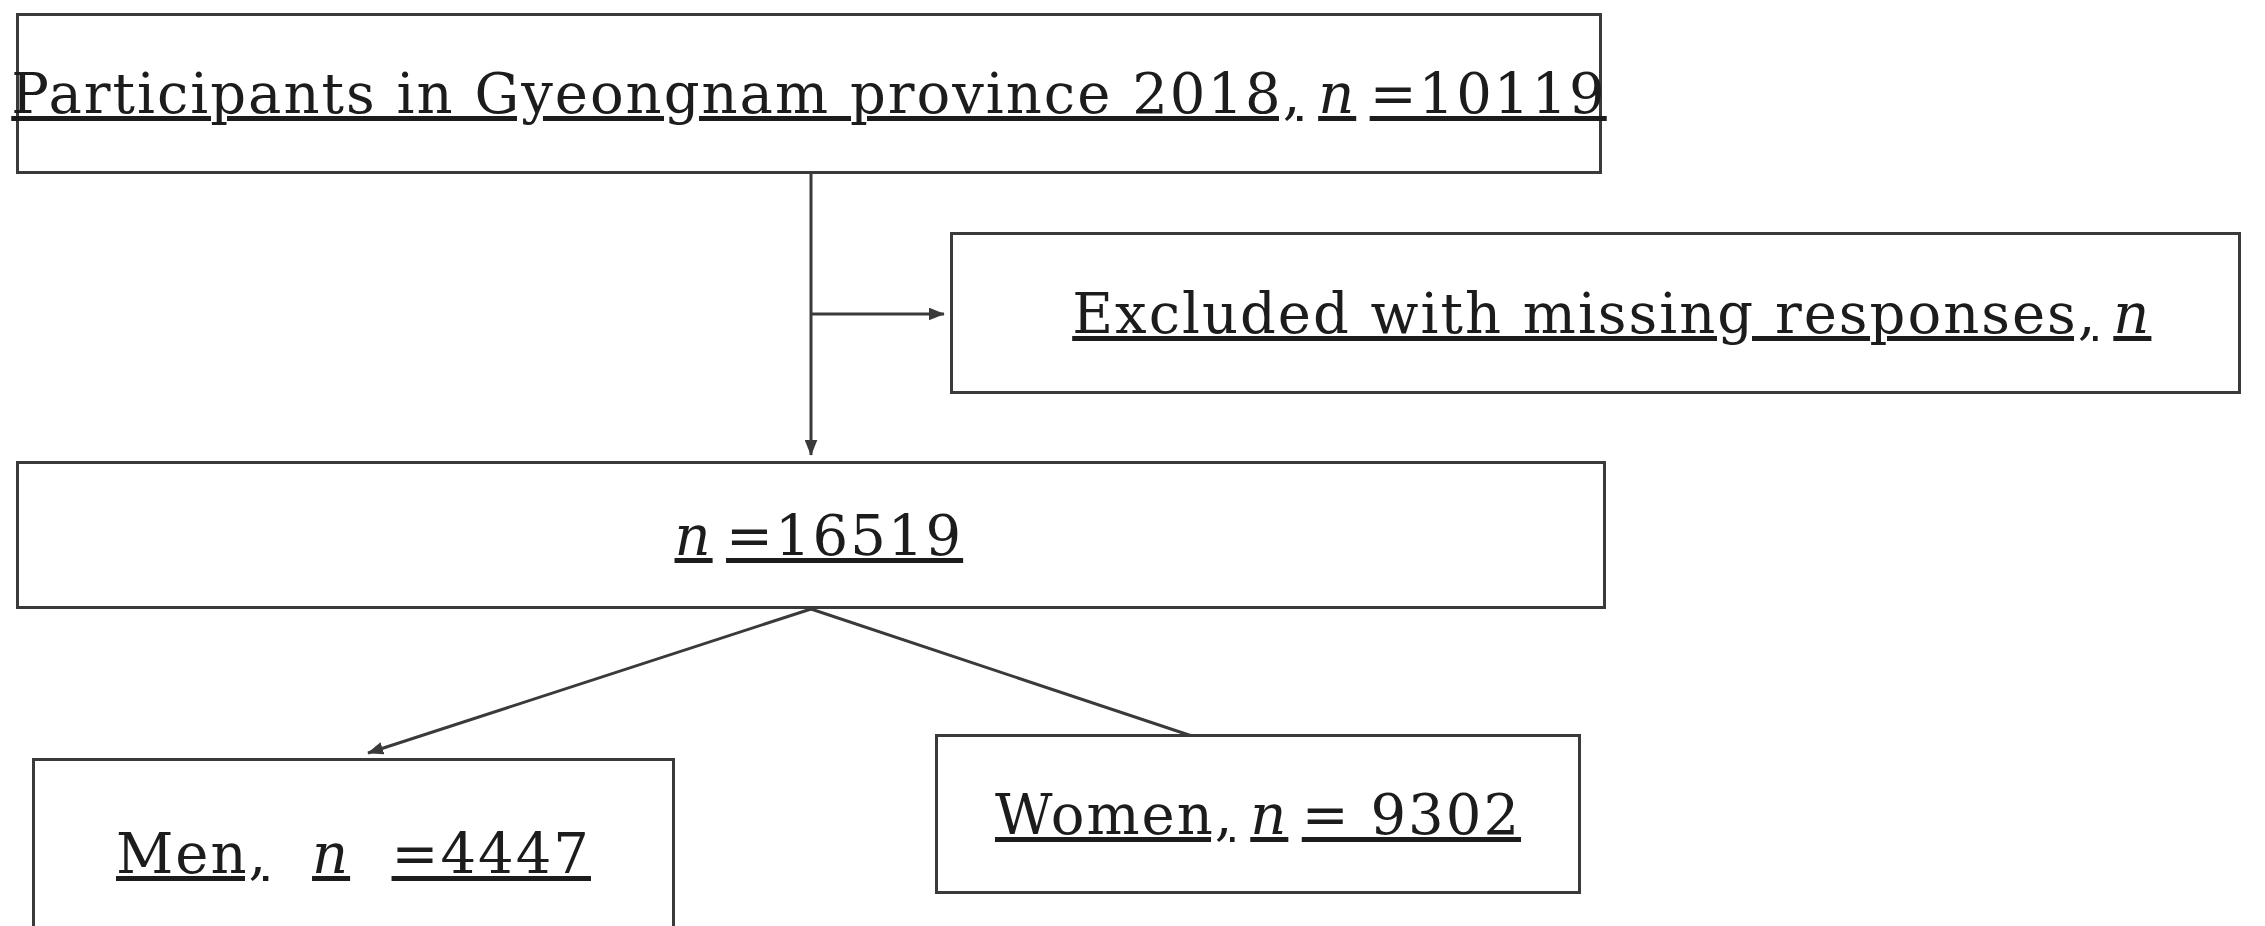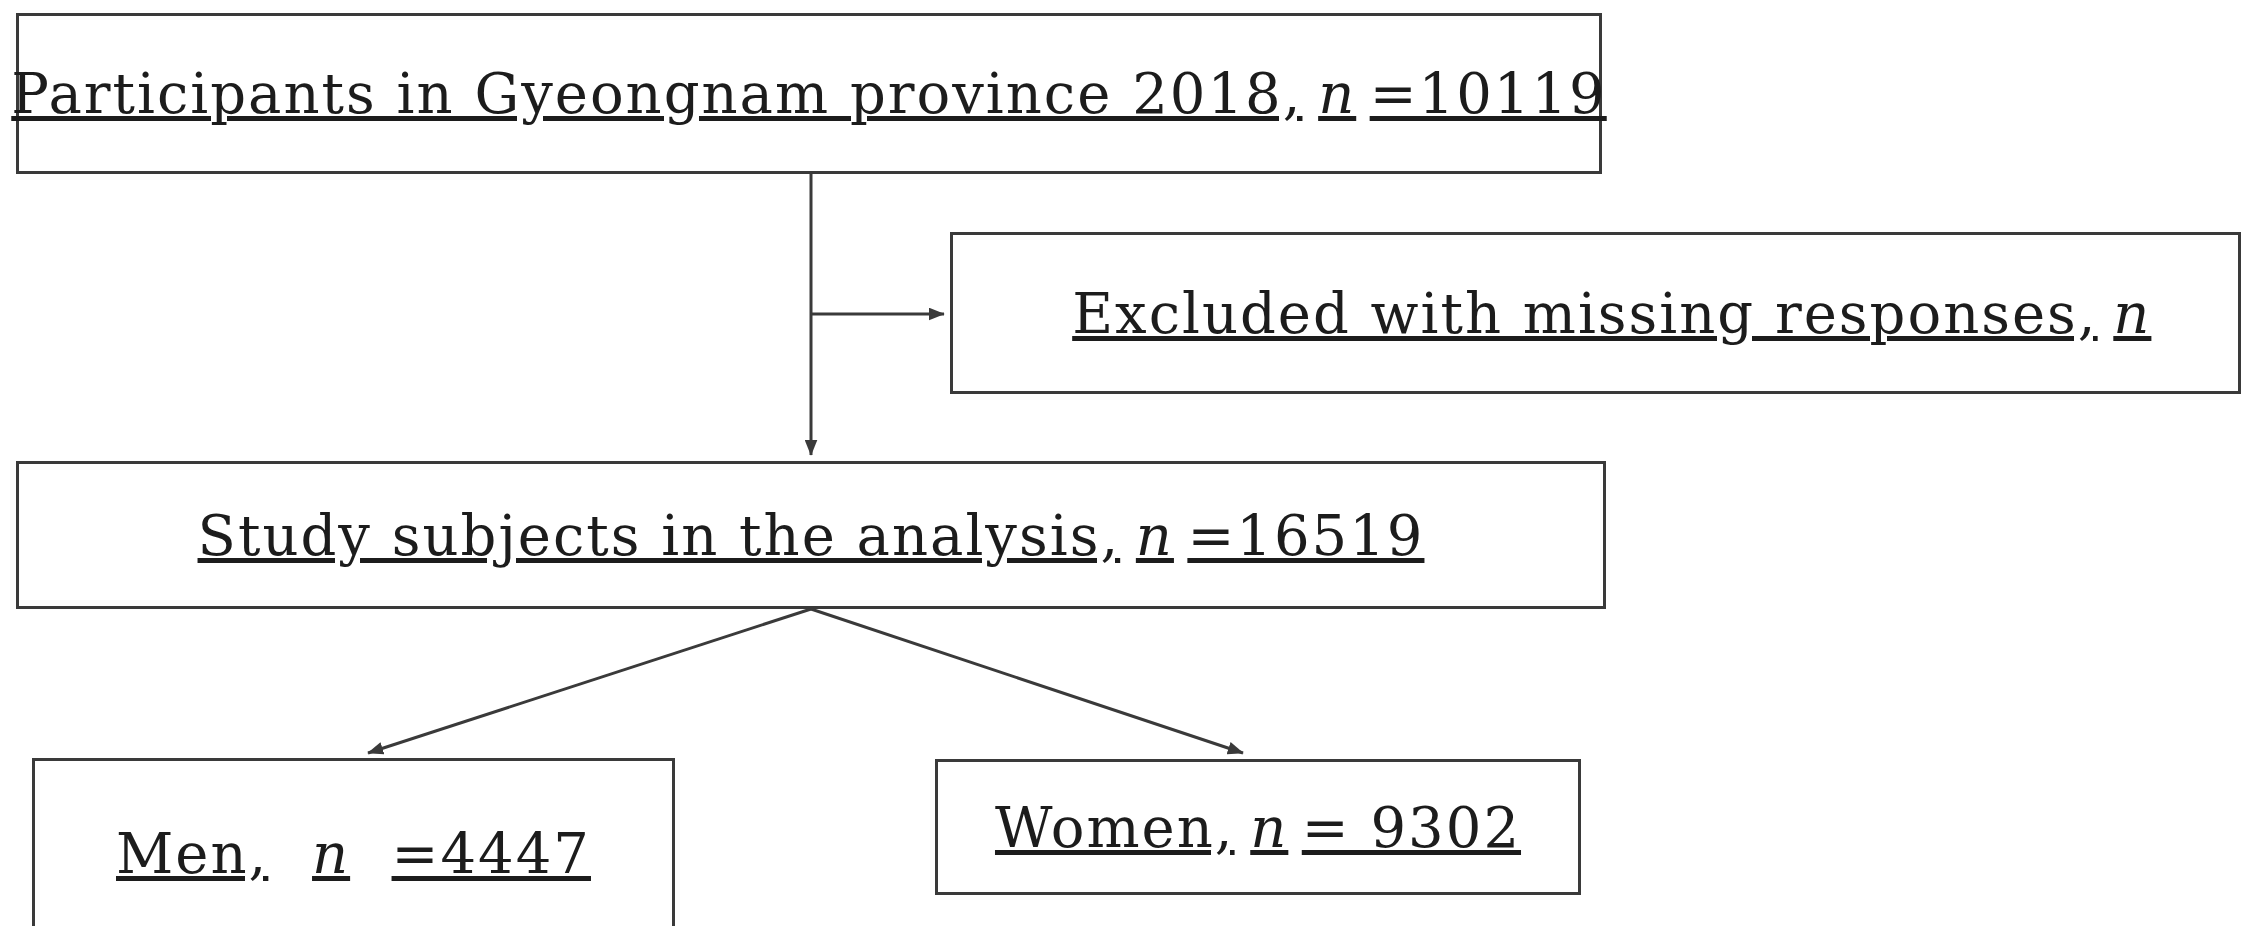--- a/index.html
+++ b/index.html
@@ -33,21 +33,21 @@
   }
   .node em {
     font-style: italic;
     margin: 0 0.24em 0 0.28em;
   }
   
   .node-participants { left: 16px;  top: 13px;  width: 1586px; height: 161px; }
   .node-excluded     { left: 950px; top: 232px; width: 1291px; height: 162px; padding-left: 46px; }
   .node-subjects     { left: 16px;  top: 461px; width: 1590px; height: 148px; }
   .node-men          { left: 32px;  top: 758px; width: 643px;  height: 191px; gap: 28px; }
-  .node-women        { left: 935px; top: 759px; width: 646px;  height: 136px; justify-content: center; }
+  .node-women        { left: 935px; top: 734px; width: 646px;  height: 160px; justify-content: center; }
 </style>
 </head>
 <body>
 
 <div class="canvas">
 
   <svg class="arrows" viewBox="0 0 2265 926" xmlns="http://www.w3.org/2000/svg" aria-hidden="true">
     <defs>
       <marker id="arrowhead" markerUnits="userSpaceOnUse" markerWidth="16" markerHeight="13" viewBox="0 0 10 8" refX="9.5" refY="4" orient="auto">
         <path d="M0,0 L10,4 L0,8 Z" fill="#3a3a3a"></path>
@@ -64,21 +64,20 @@
     <em>n</em>
     <span>=10119</span>
   </div>
 
   <div class="node node-excluded">
     <span>Excluded with missing responses,</span>
     <em>n</em>
   </div>
 
   <div class="node node-subjects">
-    <span>Study subjects in the analysis,</span>
     <em>n</em>
     <span>=16519</span>
   </div>
 
   <div class="node node-men">
     <span>Men,</span>
     <em>n</em>
     <span>=4447</span>
   </div>
 

